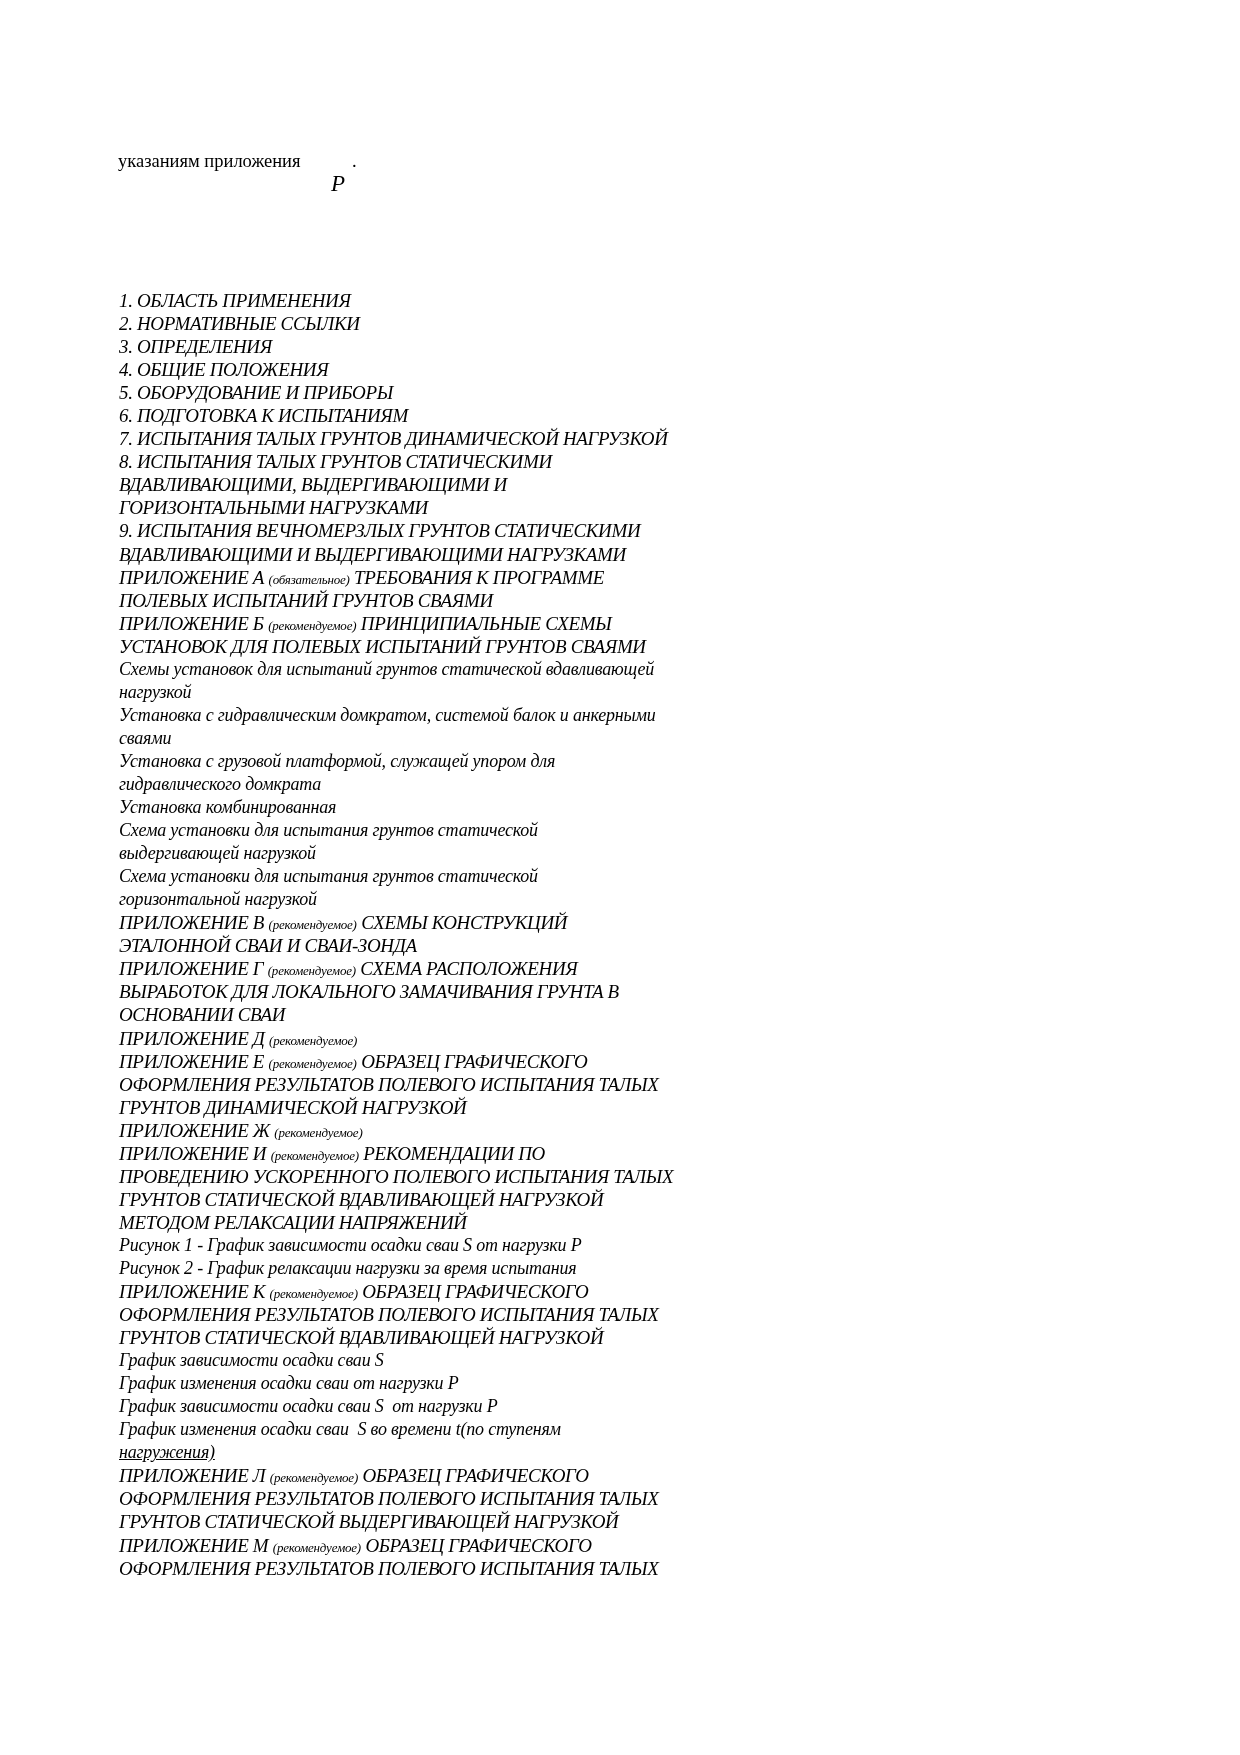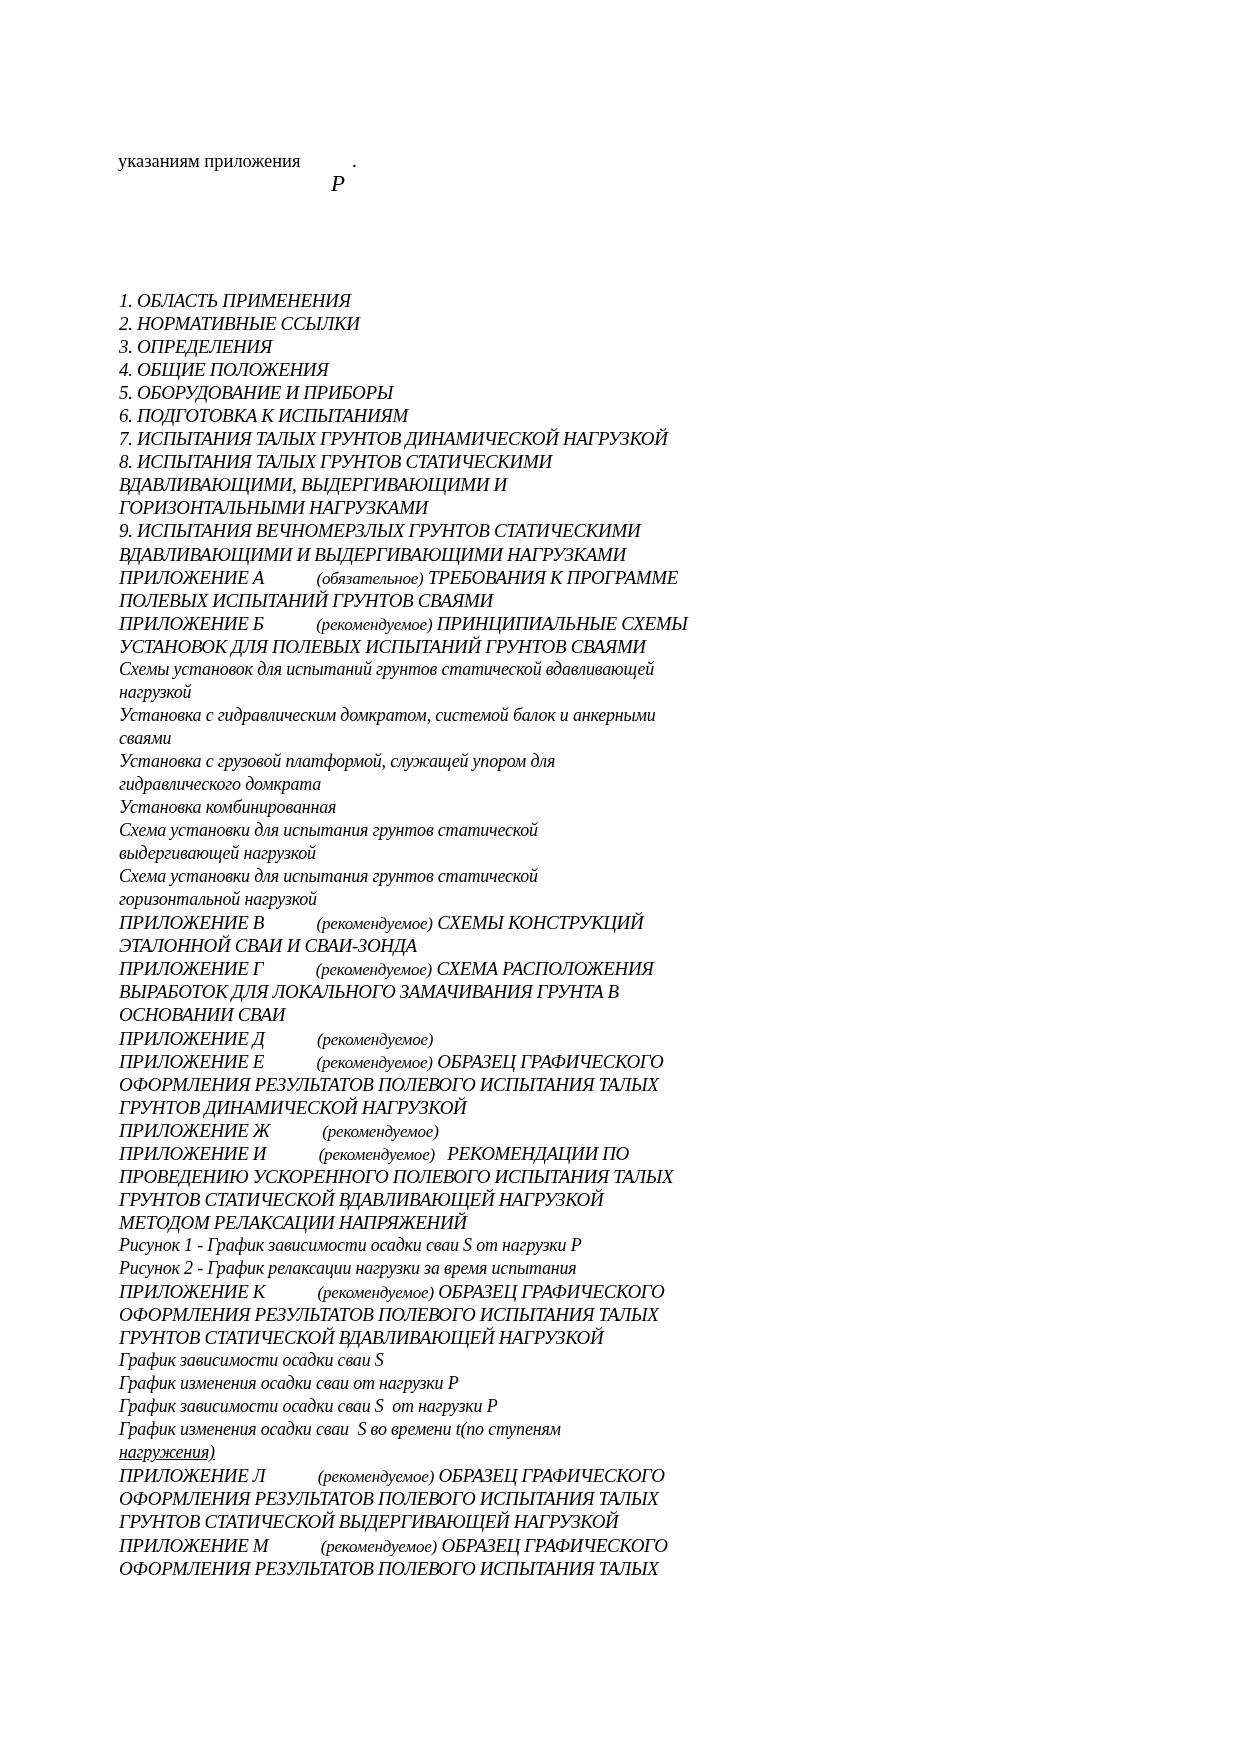--- a/index.html
+++ b/index.html
@@ -64,23 +64,22 @@
       font-style: italic;
       font-size: 19px;
       letter-spacing: -0.35px;
       transform-origin: left center;
     }
     .toc-line.sub {
       font-size: 18px;
       letter-spacing: -0.2px;
     }
     .toc-line .note {
-      font-size: 17px;
+      font-size: 13px;
       letter-spacing: -0.2px;
-      margin-left: 48px;
     }
   </style>
 </head>
 <body>
 
 <div class="page">
 
   <span class="intro">указаниям приложения</span>
   <span class="formula-p">P</span>
   <span class="formula-dot">.</span>
@@ -116,21 +115,21 @@
       <li class="toc-line"><span style="white-space: pre;">ПРИЛОЖЕНИЕ В </span><span class="note" style="white-space: pre;">(рекомендуемое)</span><span style="white-space: pre;"> СХЕМЫ КОНСТРУКЦИЙ</span></li>
       <li class="toc-line"><span style="white-space: pre;">ЭТАЛОННОЙ СВАИ И СВАИ-ЗОНДА</span></li>
       <li class="toc-line"><span style="white-space: pre;">ПРИЛОЖЕНИЕ Г </span><span class="note" style="white-space: pre;">(рекомендуемое)</span><span style="white-space: pre;"> СХЕМА РАСПОЛОЖЕНИЯ</span></li>
       <li class="toc-line"><span style="white-space: pre;">ВЫРАБОТОК ДЛЯ ЛОКАЛЬНОГО ЗАМАЧИВАНИЯ ГРУНТА В</span></li>
       <li class="toc-line"><span style="white-space: pre;">ОСНОВАНИИ СВАИ</span></li>
       <li class="toc-line"><span style="white-space: pre;">ПРИЛОЖЕНИЕ Д </span><span class="note" style="white-space: pre;">(рекомендуемое)</span></li>
       <li class="toc-line"><span style="white-space: pre;">ПРИЛОЖЕНИЕ Е </span><span class="note" style="white-space: pre;">(рекомендуемое)</span><span style="white-space: pre;"> ОБРАЗЕЦ ГРАФИЧЕСКОГО</span></li>
       <li class="toc-line"><span style="white-space: pre;">ОФОРМЛЕНИЯ РЕЗУЛЬТАТОВ ПОЛЕВОГО ИСПЫТАНИЯ ТАЛЫХ</span></li>
       <li class="toc-line"><span style="white-space: pre;">ГРУНТОВ ДИНАМИЧЕСКОЙ НАГРУЗКОЙ</span></li>
       <li class="toc-line"><span style="white-space: pre;">ПРИЛОЖЕНИЕ Ж </span><span class="note" style="white-space: pre;">(рекомендуемое)</span></li>
-      <li class="toc-line"><span style="white-space: pre;">ПРИЛОЖЕНИЕ И </span><span class="note" style="white-space: pre;">(рекомендуемое)</span><span style="white-space: pre; margin-left: 8px;"> РЕКОМЕНДАЦИИ ПО</span></li>
+      <li class="toc-line"><span style="white-space: pre;">ПРИЛОЖЕНИЕ И </span><span class="note" style="white-space: pre;">(рекомендуемое)</span><span style="white-space: pre;"> РЕКОМЕНДАЦИИ ПО</span></li>
       <li class="toc-line"><span style="white-space: pre;">ПРОВЕДЕНИЮ УСКОРЕННОГО ПОЛЕВОГО ИСПЫТАНИЯ ТАЛЫХ</span></li>
       <li class="toc-line"><span style="white-space: pre;">ГРУНТОВ СТАТИЧЕСКОЙ ВДАВЛИВАЮЩЕЙ НАГРУЗКОЙ</span></li>
       <li class="toc-line"><span style="white-space: pre;">МЕТОДОМ РЕЛАКСАЦИИ НАПРЯЖЕНИЙ</span></li>
       <li class="toc-line sub"><span style="white-space: pre;">Рисунок 1 - График зависимости осадки сваи S от нагрузки P</span></li>
       <li class="toc-line sub"><span style="white-space: pre;">Рисунок 2 - График релаксации нагрузки за время испытания</span></li>
       <li class="toc-line"><span style="white-space: pre;">ПРИЛОЖЕНИЕ К </span><span class="note" style="white-space: pre;">(рекомендуемое)</span><span style="white-space: pre;"> ОБРАЗЕЦ ГРАФИЧЕСКОГО</span></li>
       <li class="toc-line"><span style="white-space: pre;">ОФОРМЛЕНИЯ РЕЗУЛЬТАТОВ ПОЛЕВОГО ИСПЫТАНИЯ ТАЛЫХ</span></li>
       <li class="toc-line"><span style="white-space: pre;">ГРУНТОВ СТАТИЧЕСКОЙ ВДАВЛИВАЮЩЕЙ НАГРУЗКОЙ</span></li>
       <li class="toc-line sub"><span style="white-space: pre;">График зависимости осадки сваи S</span></li>
       <li class="toc-line sub"><span style="white-space: pre;">График изменения осадки сваи от нагрузки P</span></li>

